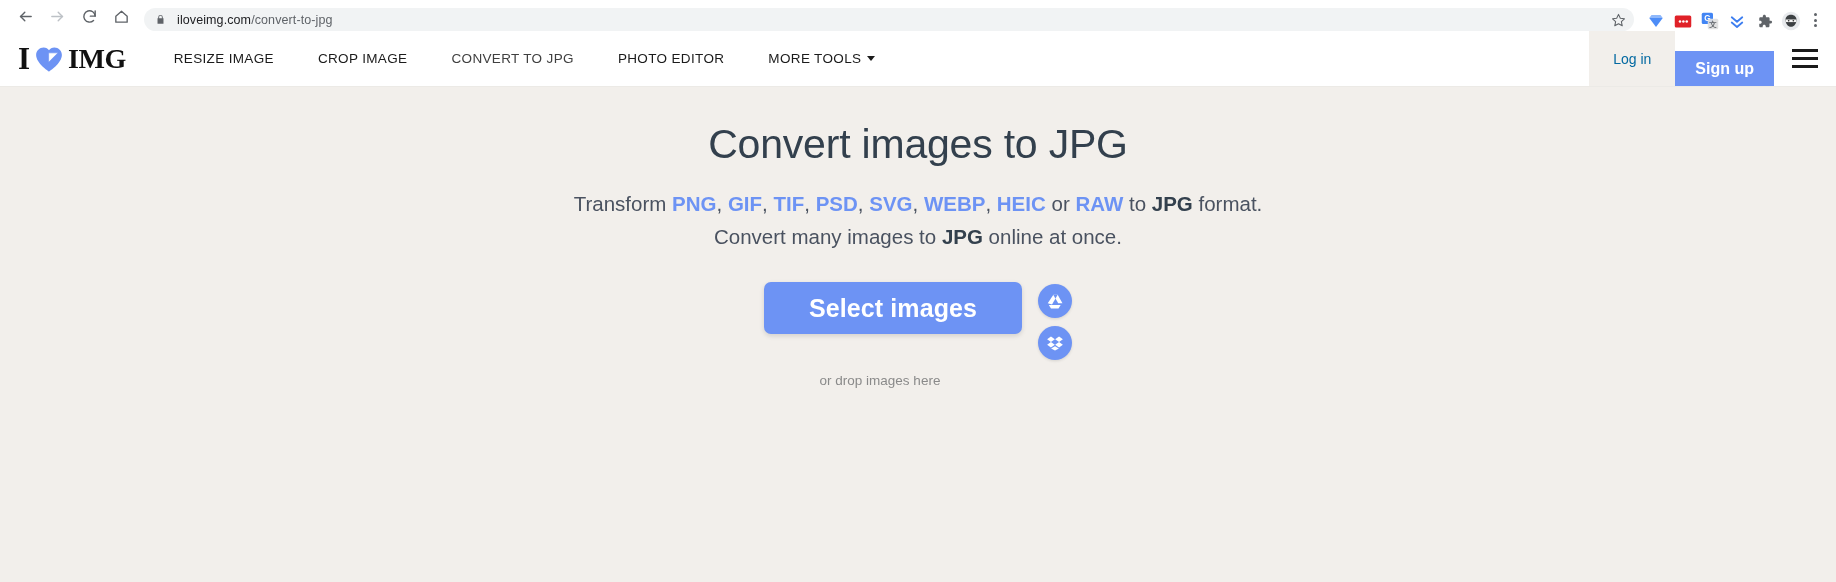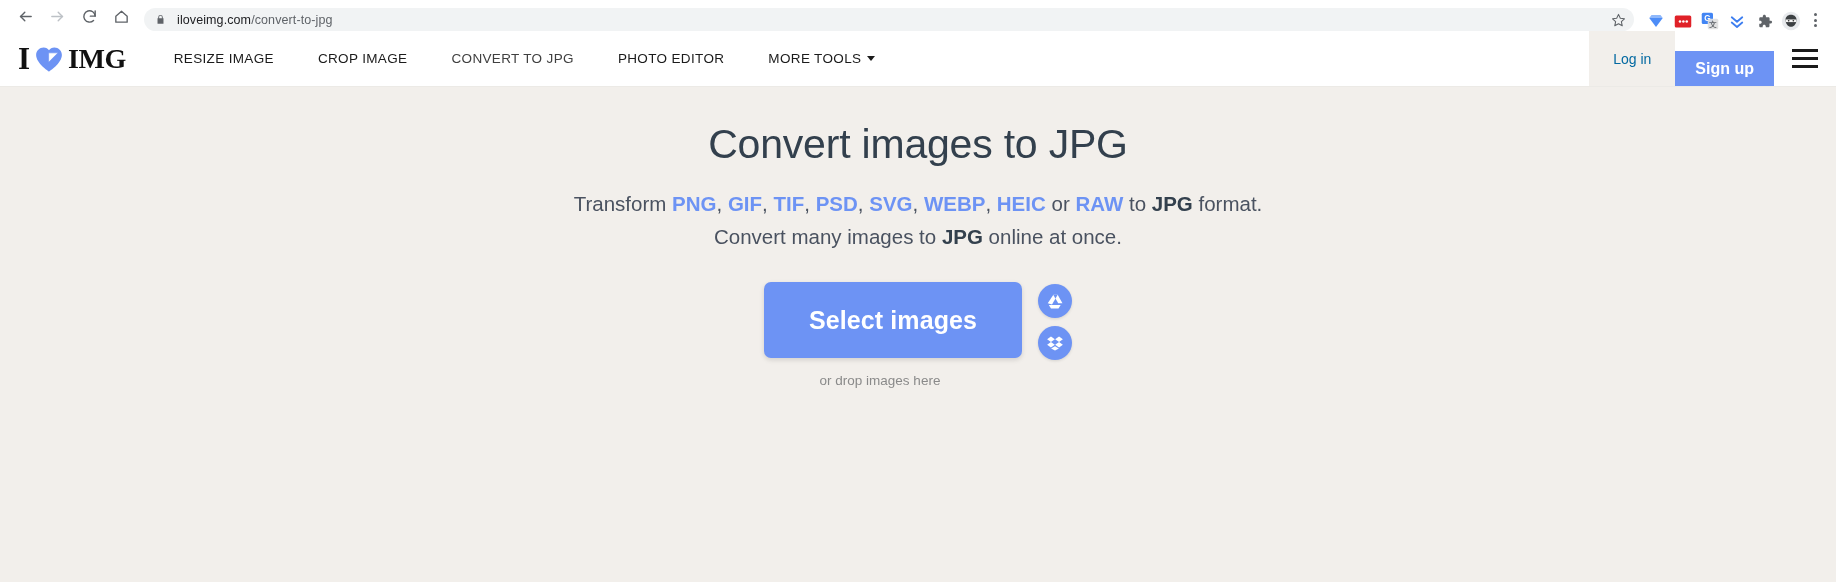--- a/index.html
+++ b/index.html
@@ -197,21 +197,21 @@
   .sub-line2 { margin-top: 4px; }
 
   .cta-row {
     margin-top: 31px;
     display: flex;
     align-items: flex-start;
     gap: 16px;
   }
   .select-btn {
     width: 258px;
-    height: 76px;
+    height: 52px;
     background: #6d93f4;
     border-radius: 7px;
     color: #ffffff;
     font-size: 25px;
     font-weight: bold;
     display: flex;
     align-items: center;
     justify-content: center;
     box-shadow: 0 2px 5px rgba(0,0,0,0.13);
     letter-spacing: .1px;

